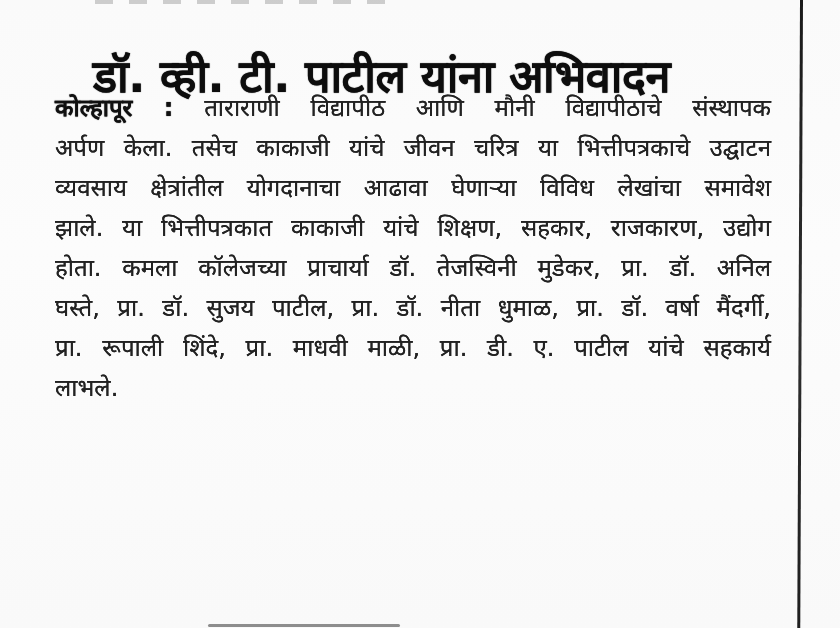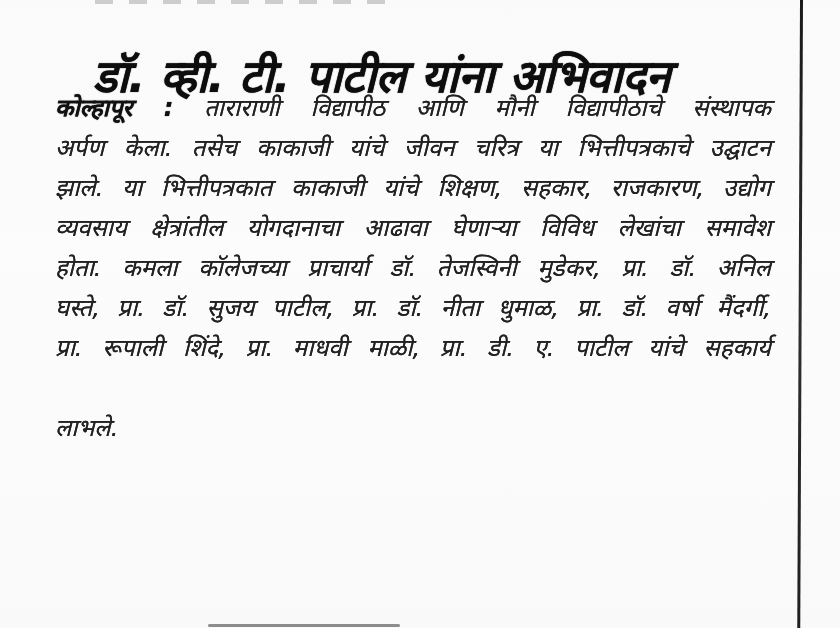--- a/index.html
+++ b/index.html
@@ -13,21 +13,20 @@
     background: #fbfbfb;
     font-family: "DejaVu Sans", sans-serif;
     position: relative;
   }
   .clipping {
     position: absolute;
     inset: 0;
     background: linear-gradient(180deg, #fafafa 0%, #fcfcfc 40%, #f9f9f9 100%);
     color: #1c1c1c;
     filter: blur(0.3px);
-    font-style: italic;
   }
   .headline {
     position: absolute;
     left: 93px;
     top: 14px;
     width: 660px;
     font-size: 45px;
     font-weight: 700;
     color: #0d0d0d;
     letter-spacing: -0.5px;
@@ -45,21 +44,20 @@
     line-height: 40px;
     font-size: 24px;
     color: #222;
     text-align: justify;
     text-align-last: justify;
     white-space: nowrap;
     text-shadow: 0 0 0.5px #333;
   }
   .line.last {
     text-align-last: left;
-    margin-top: 40px;
   }
   .dateline {
     font-weight: 700;
     color: #101010;
     text-shadow: 0 0 1px #111;
   }
   .column-rule {
     position: absolute;
     top: 0;
     left: 800px;
@@ -94,22 +92,22 @@
 
 <div class="clipping">
 
   <div class="scan-artifact-top"></div>
 
   <h1 class="headline">डॉ. व्ही. टी. पाटील यांना अभिवादन</h1>
 
   <div class="body-text">
     <div class="line"><span class="dateline">कोल्हापूर :</span> <span>ताराराणी विद्यापीठ आणि मौनी विद्यापीठाचे संस्थापक</span></div>
     <div class="line">अर्पण केला. तसेच काकाजी यांचे जीवन चरित्र या भित्तीपत्रकाचे उद्घाटन</div>
+    <div class="line">व्यवसाय क्षेत्रांतील योगदानाचा आढावा घेणाऱ्या विविध लेखांचा समावेश</div>
     <div class="line">झाले. या भित्तीपत्रकात काकाजी यांचे शिक्षण, सहकार, राजकारण, उद्योग</div>
-    <div class="line">व्यवसाय क्षेत्रांतील योगदानाचा आढावा घेणाऱ्या विविध लेखांचा समावेश</div>
     <div class="line">होता. कमला कॉलेजच्या प्राचार्या डॉ. तेजस्विनी मुडेकर, प्रा. डॉ. अनिल</div>
     <div class="line">घस्ते, प्रा. डॉ. सुजय पाटील, प्रा. डॉ. नीता धुमाळ, प्रा. डॉ. वर्षा मैंदर्गी,</div>
     <div class="line">प्रा. रूपाली शिंदे, प्रा. माधवी माळी, प्रा. डी. ए. पाटील यांचे सहकार्य</div>
     <div class="line last">लाभले.</div>
   </div>
 
   <div class="column-rule"></div>
   <div class="rule-bottom"></div>
 
 </div>

